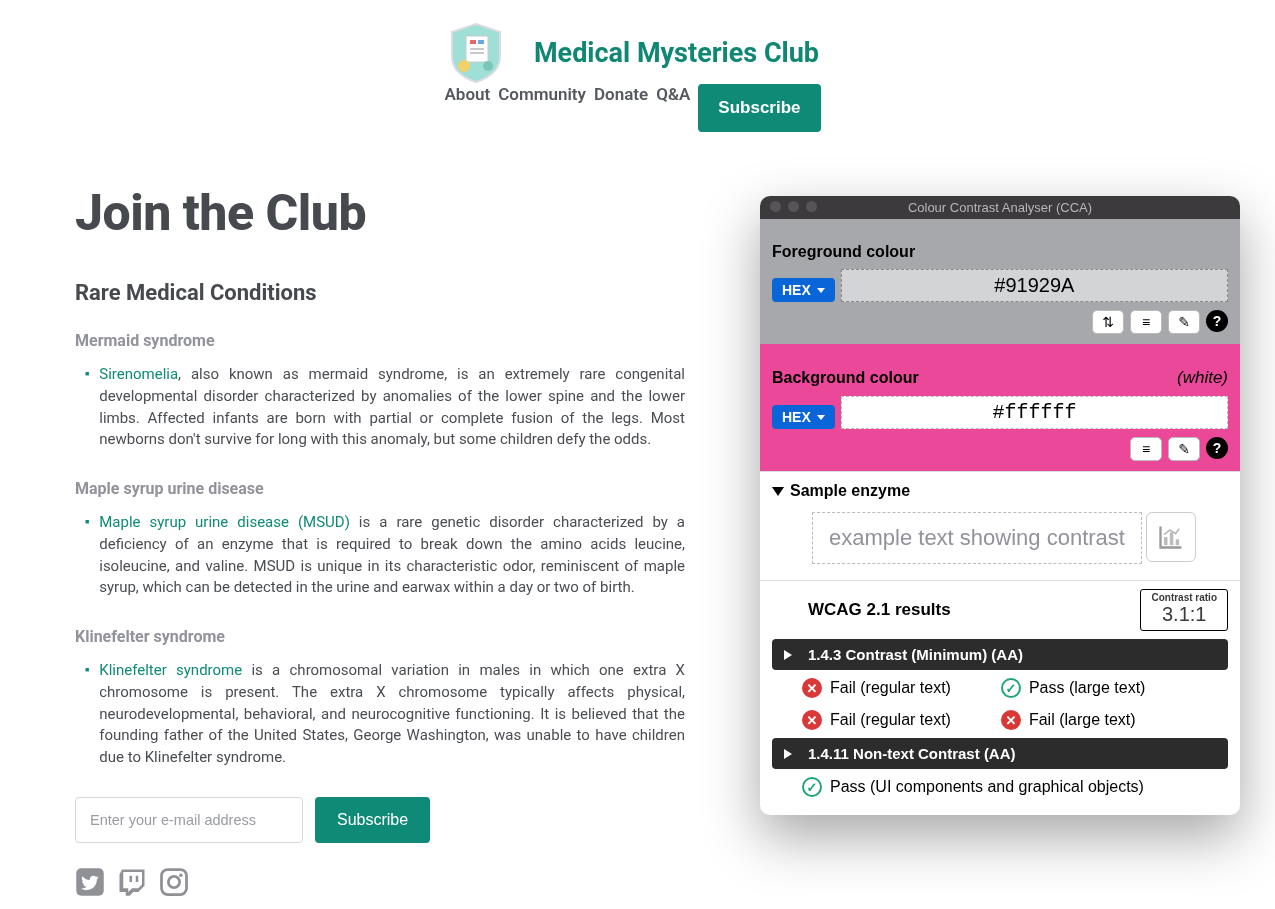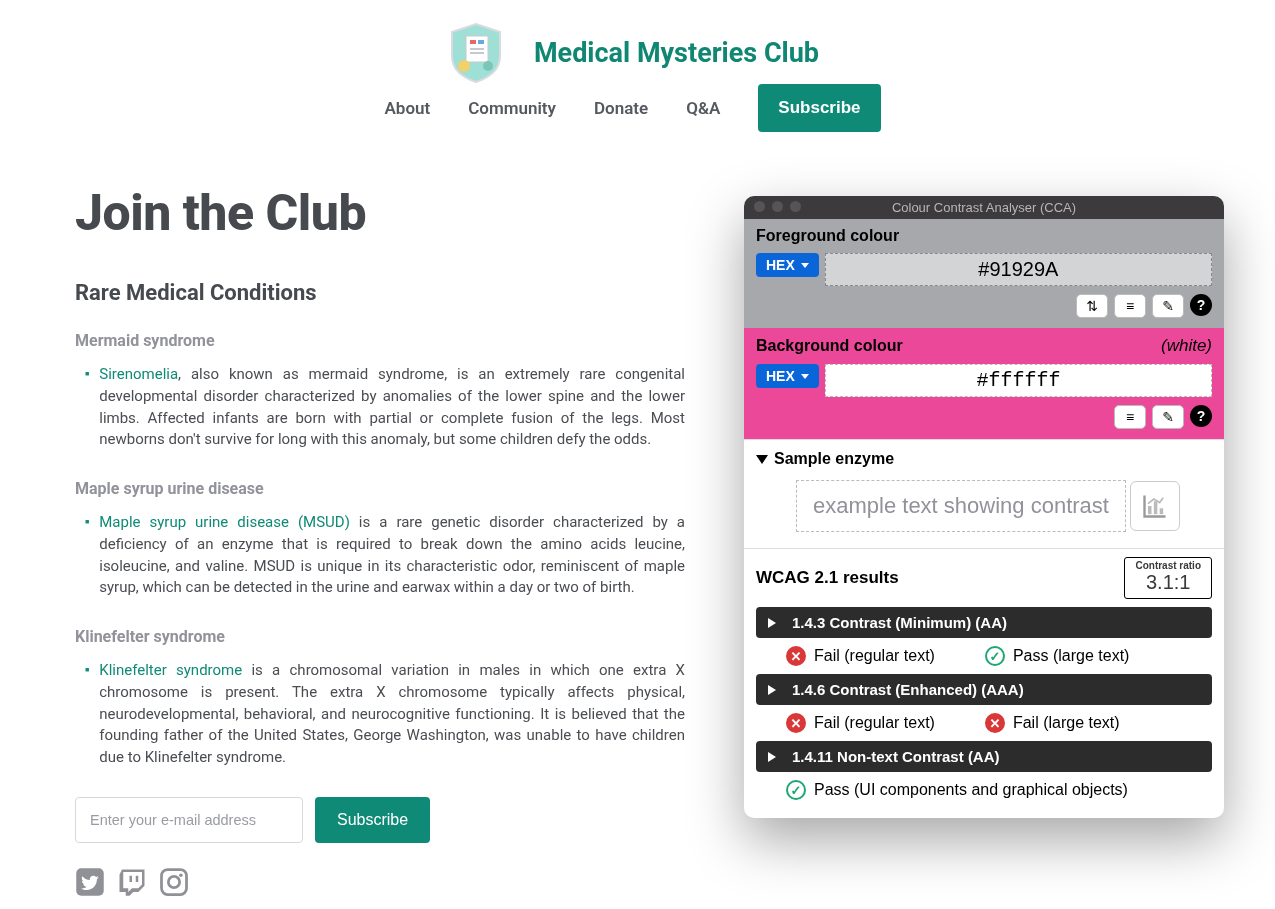--- a/index.html
+++ b/index.html
@@ -32,22 +32,22 @@
   position: relative;
 }
 .logo svg { width: 100%; height: 100%; }
 .brand-title {
   font-size: 27px;
   font-weight: 700;
   color: #0f8773;
 }
 .nav {
   display: flex;
-  align-items: center;
-  gap: 38px;
+  align-items: flex-start;
+  gap: 8px;
 }
 .nav a {
   color: #55595f;
   font-size: 17px;
   font-weight: 600;
   text-decoration: none;
   cursor: pointer;
 }
 .subscribe-btn {
   background: #0f8a77;
@@ -153,21 +153,21 @@
   align-items: center;
   justify-content: center;
   color: #8f9197;
 }
 .socials svg { width: 30px; height: 30px; fill: #8f9197; }
 
 
 .cca-window {
   position: absolute;
   top: 196px;
-  left: 744px;
+  left: 760px;
   width: 480px;
   background: #fff;
   border-radius: 10px;
   box-shadow: 0 22px 55px rgba(0,0,0,0.35);
   overflow: hidden;
   font-family: -apple-system, "Helvetica Neue", Arial, sans-serif;
 }
 .cca-titlebar {
   background: #3c3a3c;
   color: #b7b5b7;
@@ -183,36 +183,36 @@
   display: flex;
   gap: 7px;
 }
 .tl {
   width: 11px;
   height: 11px;
   border-radius: 50%;
   background: #565456;
 }
 .cca-section {
-  padding: 8px 12px 10px 12px;
+  padding: 24px 12px 10px 12px;
 }
 .fg-section { background: #a7a8ac; }
 .bg-section { background: #ec4899; border-bottom: 1px solid #ddd; }
 .cca-label {
   font-weight: 700;
   font-size: 16px;
   color: #000;
   margin-bottom: 8px;
 }
 .bg-row-top { display:flex; justify-content:space-between; align-items:center; margin-bottom:8px; }
 .white-note { font-style: italic; font-size: 17px; color:#000; }
 .color-row {
   display: flex;
   gap: 6px;
-  align-items: flex-start;
+  align-items: flex-end;
   margin-bottom: 8px;
 }
 .hex-select {
   background: #0a66d8;
   color: #fff;
   border: none;
   padding: 4px 10px;
   font-size: 14px;
   font-weight: 600;
   border-radius: 4px;
@@ -277,21 +277,21 @@
   font-size: 16px;
   color: #000;
   display: flex;
   align-items: center;
   gap: 6px;
   margin-bottom: 12px;
 }
 .tri-down {
   width:0;height:0;border-left:6px solid transparent;border-right:6px solid transparent;border-top:9px solid #000;
 }
-.preview-row { display:flex; gap:4px; align-items:center; padding-left:40px; }
+.preview-row { display:flex; gap:4px; padding-left:40px; }
 .preview-box {
   border: 1px dashed #bbb;
   padding: 12px 16px;
   font-size: 22px;
   color: #91929a;
 }
 .chart-btn {
   border:1px solid #ccc;
   border-radius:6px;
   width:50px;
@@ -303,20 +303,21 @@
   cursor:pointer;
   background:#fff;
 }
 
 .results-section { padding: 8px 12px 14px; }
 .results-header {
   display:flex;
   justify-content: space-between;
   align-items: center;
   margin-bottom: 8px;
+  margin-left: 36px;
 }
 .results-title { font-weight:700; font-size:17px; color:#000; }
 .ratio-box {
   border: 1px solid #000;
   border-radius: 3px;
   padding: 2px 10px 4px;
   text-align:center;
 }
 .ratio-label { font-size:10px; font-weight:600; }
 .ratio-value { font-size:20px; font-weight:400; }
@@ -531,24 +532,20 @@
       <div class="result-item">
           <span class="fail-icon">✕</span>
           <span>Fail (regular text)</span>
         </div>
       <div class="result-item">
           <span class="pass-icon">✓</span>
           <span>Pass (large text)</span>
         </div>
     </div>
 
-    <div class="result-bar">
-      <span class="tri-right"></span>
-      <span>1.4.6 Contrast (Enhanced) (AAA)</span>
-    </div>
     <div class="result-detail">
       <div class="result-item">
           <span class="fail-icon">✕</span>
           <span>Fail (regular text)</span>
         </div>
       <div class="result-item">
           <span class="fail-icon">✕</span>
           <span>Fail (large text)</span>
         </div>
     </div>

